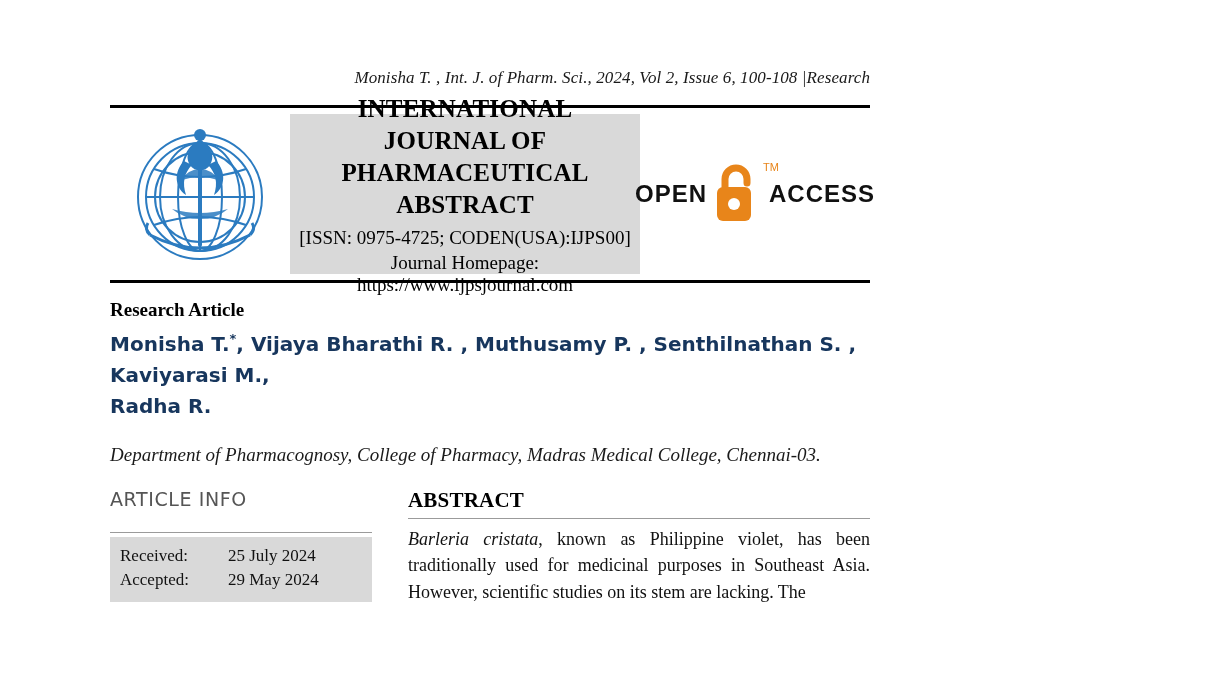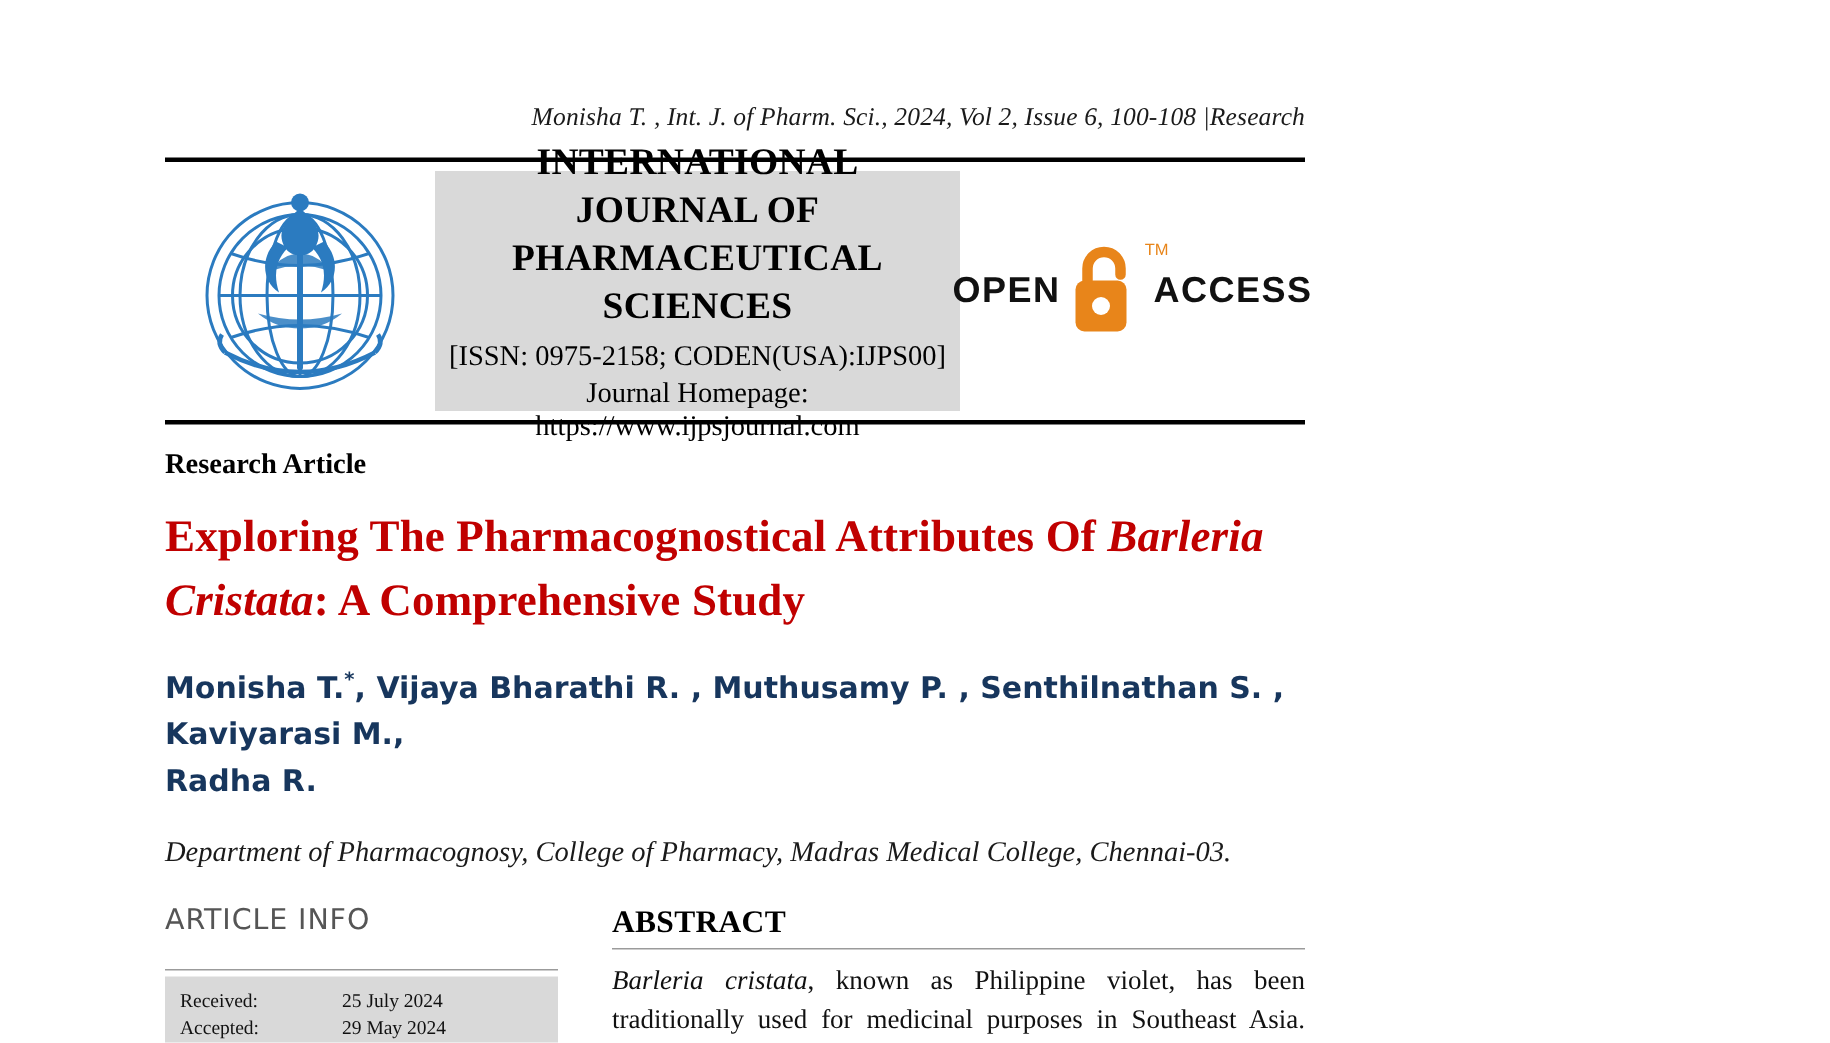--- a/index.html
+++ b/index.html
@@ -172,21 +172,21 @@
     padding-bottom: 22px;
     border-bottom: 1px solid #9b9b9b;
   }
   .info-box {
     background: #d9d9d9;
     padding: 7px 10px 10px 10px;
     margin-top: 4px;
   }
   .info-row {
     display: flex;
-    font-size: 13px;
+    font-size: 17px;
     line-height: 1.42;
     color: #111;
   }
   .info-row .lab {
     width: 108px;
     flex: 0 0 108px;
   }
   .abs-head {
     font-weight: bold;
     font-size: 21px;
@@ -241,43 +241,42 @@
         <g fill="none" stroke="#2b7bc0" stroke-width="3">
           <path d="M40 118 q50 26 100 0"></path>
           <path d="M40 118 q-6 -6 -2 -12"></path>
           <path d="M140 118 q6 -6 2 -12"></path>
         </g>
       </svg>
     </div>
 
     <div class="journal-box">
       <div class="jtitle">INTERNATIONAL JOURNAL OF</div>
-      <div class="jtitle">PHARMACEUTICAL SCIENCES</div>
-      <div class="jissn">[ISSN: 0975-2158; CODEN(USA):IJPS00]</div>
+      <div class="jtitle">PHARMACEUTICAL ABSTRACT</div>
+      <div class="jissn">[ISSN: 0975-4725; CODEN(USA):IJPS00]</div>
       <div class="jhome">Journal Homepage: https://www.ijpsjournal.com</div>
     </div>
 
     <div class="oa-wrap">
       <span class="oa-text">OPEN</span>
       <span class="oa-lock">
         <svg width="54" height="62" viewBox="0 0 54 62">
           <path d="M14 24 L14 16 a11 11 0 0 1 22 0 L36 20" fill="none" stroke="#e8851a" stroke-width="7" stroke-linecap="round"></path>
           <rect x="6" y="24" width="34" height="34" rx="6" fill="#e8851a"></rect>
           <circle cx="23" cy="41" r="6" fill="#ffffff"></circle>
         </svg>
         <span class="oa-tm">TM</span>
       </span>
       <span class="oa-text">ACCESS</span>
     </div>
 
   </div>
 
   <div class="article-type">Research Article</div>
 
-  <h1 class="title"><span>Exploring The Pharmacognostical Attributes Of </span><span class="ital">Barleria Cristata</span><span>: A Comprehensive Study</span></h1>
 
   <div class="authors"><span>Monisha T.</span><sup>*</sup><span>, Vijaya Bharathi R. , Muthusamy P. , Senthilnathan S. , Kaviyarasi M.,</span><br><span>Radha R.</span></div>
 
   <div class="affiliation">Department of Pharmacognosy, College of Pharmacy, Madras Medical College, Chennai-03.</div>
 
   <div class="bottom">
 
     <div class="col-left">
       <div class="info-head">ARTICLE INFO</div>
       <div class="info-box">

